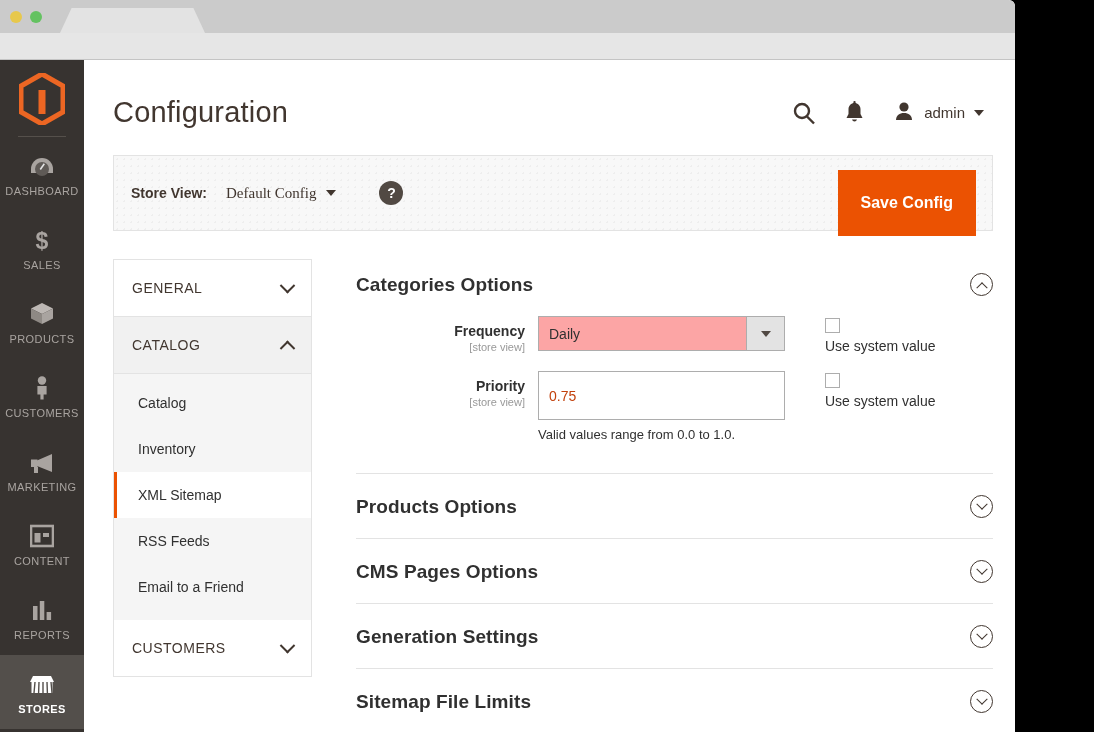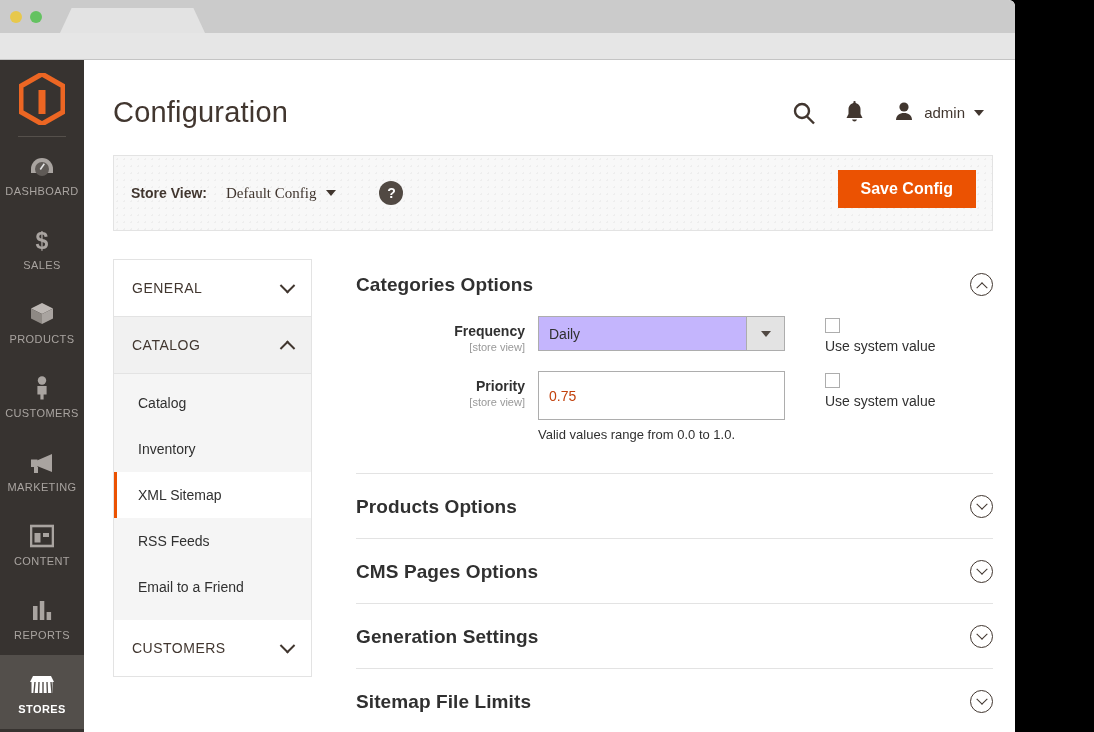--- a/index.html
+++ b/index.html
@@ -130,21 +130,21 @@
     font-size: 14px; font-weight: 700;
     display: flex; align-items: center; justify-content: center;
     margin-left: 43px; cursor: pointer;
   }
   .save-btn {
     position: absolute; right: 16px; top: 14px;
     background: #eb5202; color: #fff;
     border: none;
     font-family: "Liberation Sans", sans-serif;
     font-size: 16px; font-weight: 700;
-    padding: 10px 23px;
+    padding: 24px 23px;
     cursor: pointer;
   }
   
   .content-wrap {
     display: flex;
     margin: 28px 22px 0 29px;
     align-items: flex-start;
   }
   .config-nav {
     width: 199px;
@@ -220,21 +220,21 @@
   .field-label .nm {
     font-size: 14px; font-weight: 700; color: #303030;
     display: block;
   }
   .field-label .scope {
     font-size: 11px; color: #999; display: block; margin-top: 2px;
   }
   .field-control { flex: 0 0 247px; }
   .select-box {
     display: flex; width: 247px; height: 35px;
-    border: 1px solid #adadad; background: #c4b5fd;
+    border: 1px solid #adadad; background: #fca5a5;
   }
   .select-text {
     flex: 1; display: flex; align-items: center;
     padding-left: 10px; font-size: 14px; color: #303030;
   }
   .select-arrow {
     width: 38px; background: #e3e3e3;
     border-left: 1px solid #adadad;
     display: flex; align-items: center; justify-content: center;
   }

